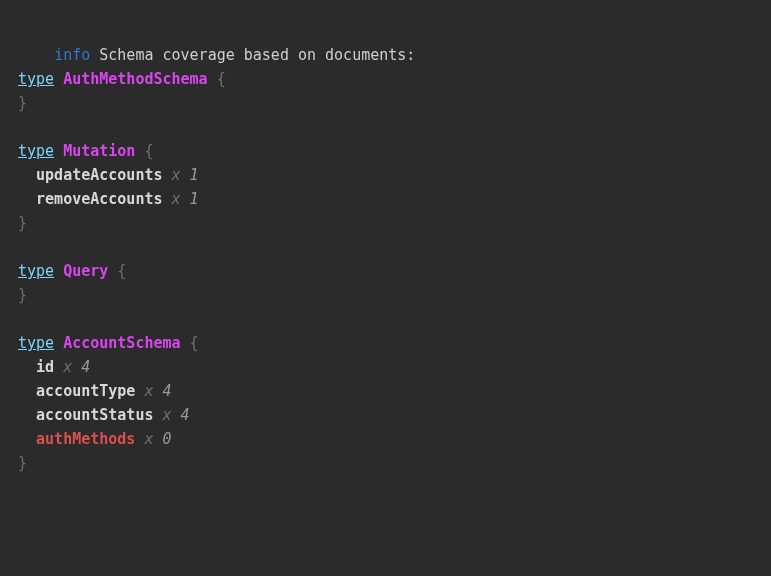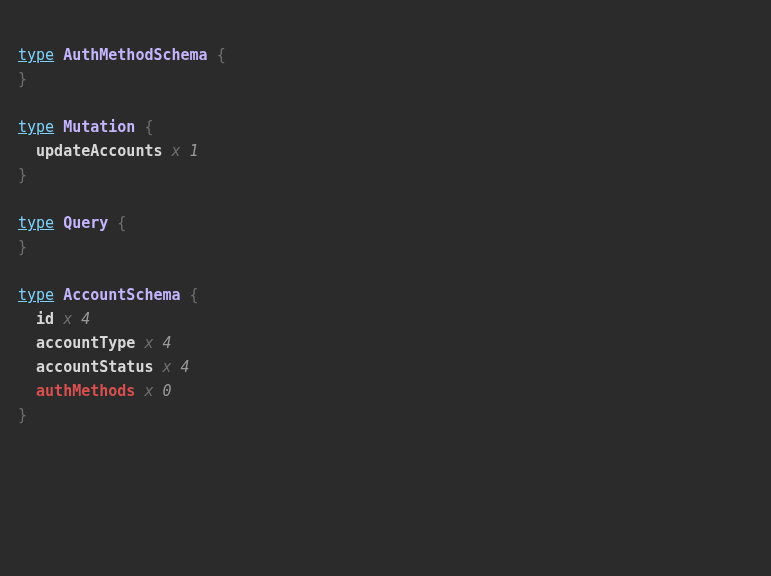--- a/index.html
+++ b/index.html
@@ -36,21 +36,21 @@
     margin-left: 1ch;
     color: #cfcfcf;
   }
   .kw {
     color: #7dd3fc;
     text-decoration: underline;
   }
   .tname {
     margin-left: 1ch;
     font-weight: bold;
-    color: #c4b5fd;
+    color: #d946ef;
   }
   .brace {
     color: #6e6e6e;
   }
   .type-line .brace {
     margin-left: 1ch;
   }
   .field-line {
     padding-left: 2ch;
   }
@@ -69,28 +69,32 @@
   .count {
     margin-left: 1ch;
     font-style: italic;
     color: #999999;
   }
 </style>
 </head>
 <body>
 
 <div class="terminal">
+  <div class="line">
+    <span class="tag-info">info</span><span class="msg">Schema coverage based on documents:</span>
+  </div>
   <div id="blocks">
       <div class="block">
         <div class="line type-line"><span class="kw">type</span><span class="tname">AuthMethodSchema</span><span class="brace">{</span></div>
         <div class="line"><span class="brace">}</span></div>
       </div>
       <div class="block">
         <div class="line type-line"><span class="kw">type</span><span class="tname">Mutation</span><span class="brace">{</span></div>
         <div class="line field-line"><span class="fname covered">updateAccounts</span><span class="mult">x</span><span class="count">1</span></div>
+        <div class="line field-line"><span class="fname covered">removeAccounts</span><span class="mult">x</span><span class="count">1</span></div>
         <div class="line"><span class="brace">}</span></div>
       </div>
       <div class="block">
         <div class="line type-line"><span class="kw">type</span><span class="tname">Query</span><span class="brace">{</span></div>
         <div class="line"><span class="brace">}</span></div>
       </div>
       <div class="block">
         <div class="line type-line"><span class="kw">type</span><span class="tname">AccountSchema</span><span class="brace">{</span></div>
         <div class="line field-line"><span class="fname covered">id</span><span class="mult">x</span><span class="count">4</span></div>
         <div class="line field-line"><span class="fname covered">accountType</span><span class="mult">x</span><span class="count">4</span></div>

